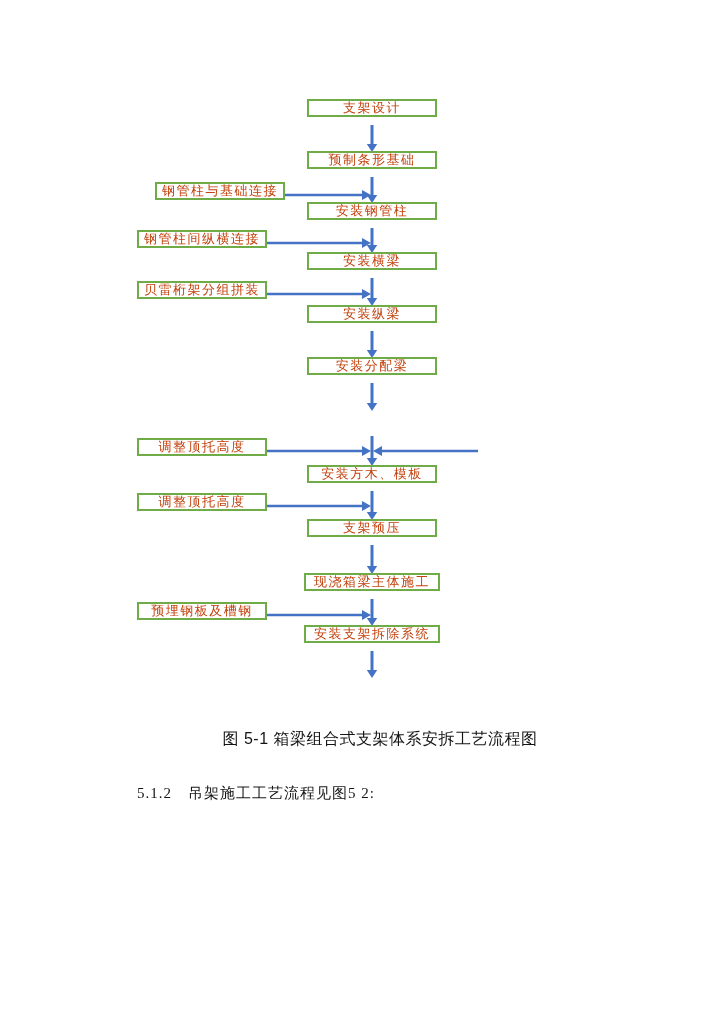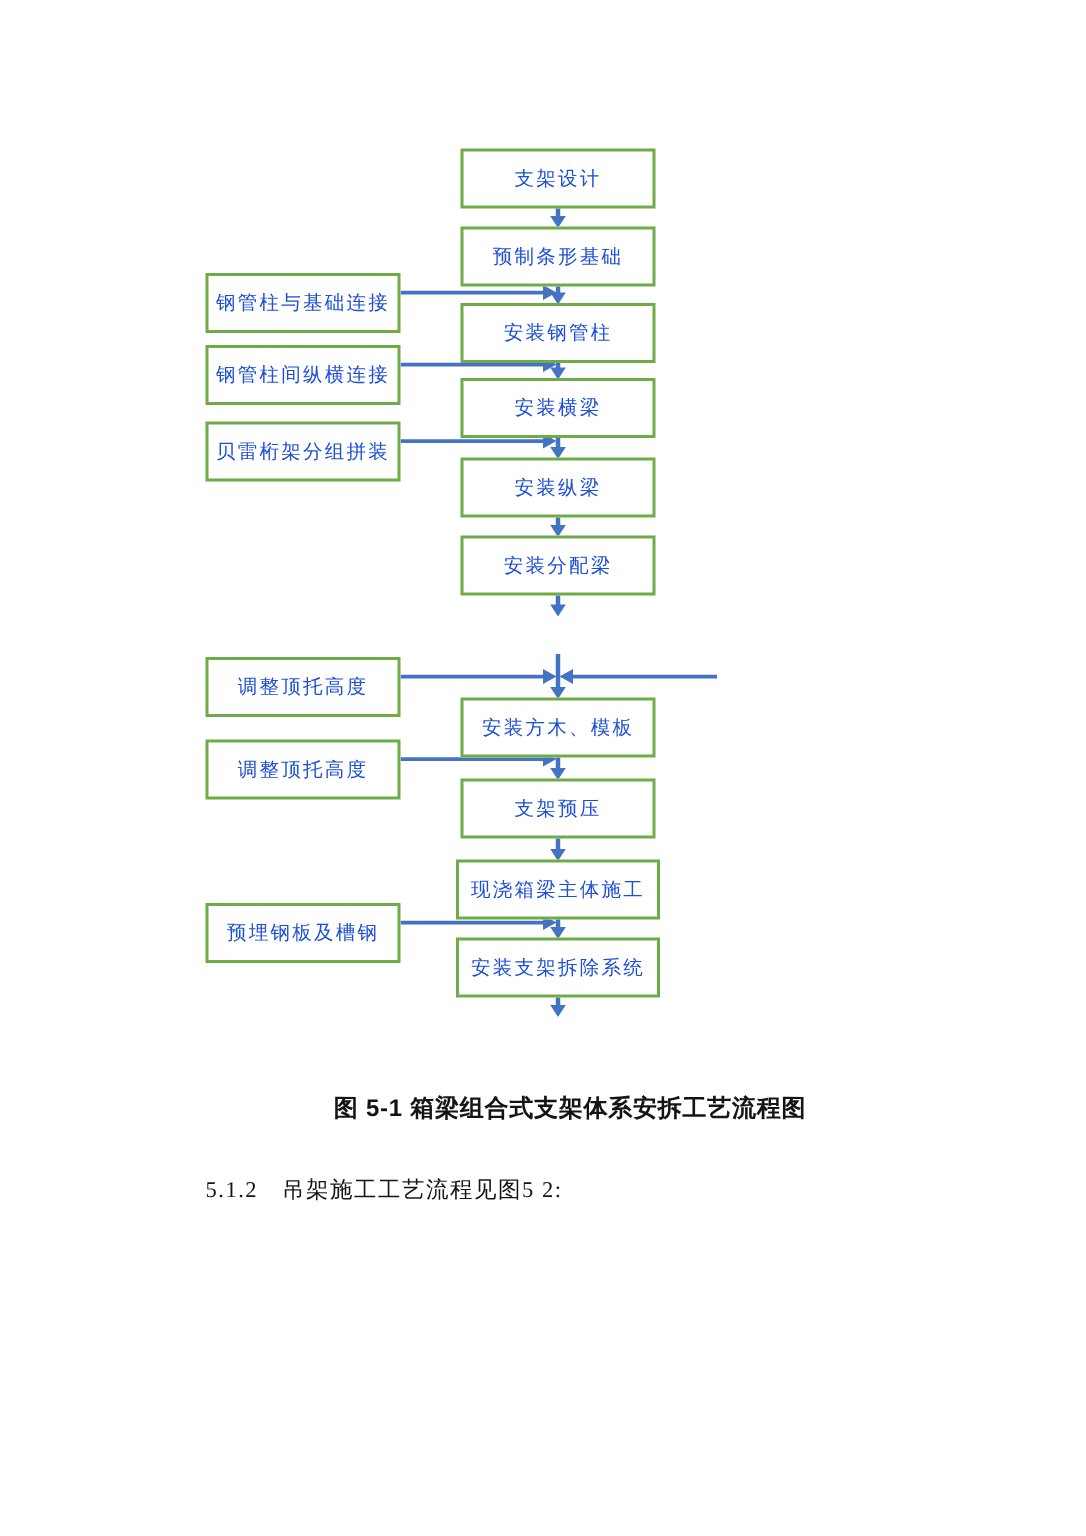--- a/index.html
+++ b/index.html
@@ -12,40 +12,40 @@
     font-family: "Liberation Sans", sans-serif;
   }
   .connectors {
     position: absolute;
     left: 0; top: 0;
     width: 724px; height: 1024px;
   }
   .node {
     position: absolute;
     width: 130px;
-    height: 40px;
+    height: 18px;
     box-sizing: border-box;
     border: 2px solid #6FAC47;
     background: #ffffff;
     display: flex;
     align-items: center;
     justify-content: center;
     font-size: 13px;
     letter-spacing: 1.5px;
-    color: #1d4ed8;
+    color: #c2410c;
     white-space: nowrap;
   }
   .caption {
     position: absolute;
     left: 120px;
     top: 729px;
     width: 520px;
     text-align: center;
     font-size: 16px;
-    font-weight: bold;
+    font-weight: normal;
     letter-spacing: 0.5px;
     color: #141414;
   }
   .section-text {
     position: absolute;
     left: 137px;
     top: 784px;
     font-family: Liberation Serif, serif;
     font-size: 15px;
     letter-spacing: 1px;
@@ -139,21 +139,21 @@
   <div class="node" style="left:307px;top:202px">安装钢管柱</div>
   <div class="node" style="left:307px;top:151px">预制条形基础</div>
   <div class="node" style="left:307px;top:252px">安装横梁</div>
   <div class="node" style="left:307px;top:305px">安装纵梁</div>
   <div class="node" style="left:307px;top:357px">安装分配梁</div>
   <div class="node" style="left:307px;top:465px">安装方木、模板</div>
   <div class="node" style="left:307px;top:519px">支架预压</div>
   <div class="node" style="left:304px;top:573px;width:136px">现浇箱梁主体施工</div>
   <div class="node" style="left:304px;top:625px;width:136px">安装支架拆除系统</div>
 
-  <div class="node" style="left:137px;top:182px">钢管柱与基础连接</div>
+  <div class="node" style="left:155px;top:182px">钢管柱与基础连接</div>
   <div class="node" style="left:137px;top:230px">钢管柱间纵横连接</div>
   <div class="node" style="left:137px;top:281px">贝雷桁架分组拼装</div>
   <div class="node" style="left:137px;top:438px">调整顶托高度</div>
   <div class="node" style="left:137px;top:493px">调整顶托高度</div>
   <div class="node" style="left:137px;top:602px">预埋钢板及槽钢</div>
 
 
   <div class="caption">图 5-1 箱梁组合式支架体系安拆工艺流程图</div>
 
   <div class="section-text">5.1.2　吊架施工工艺流程见图5 2:</div>

